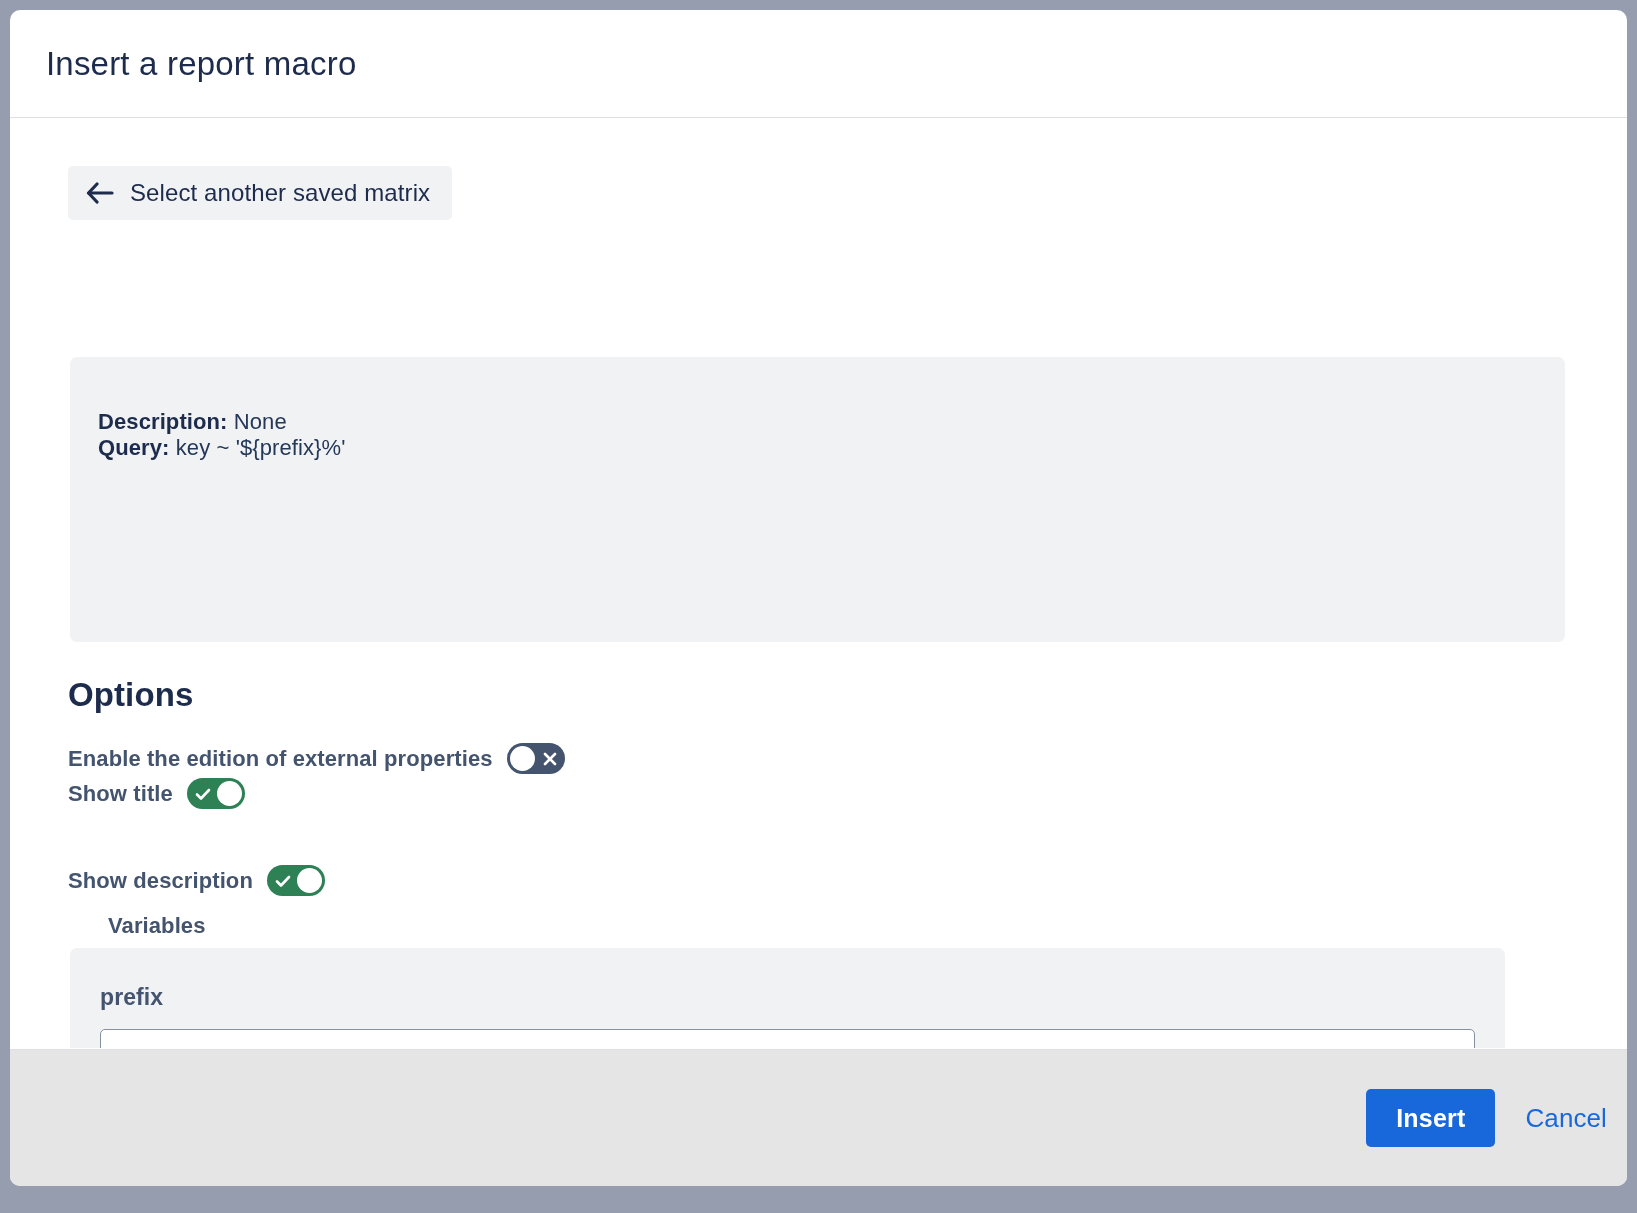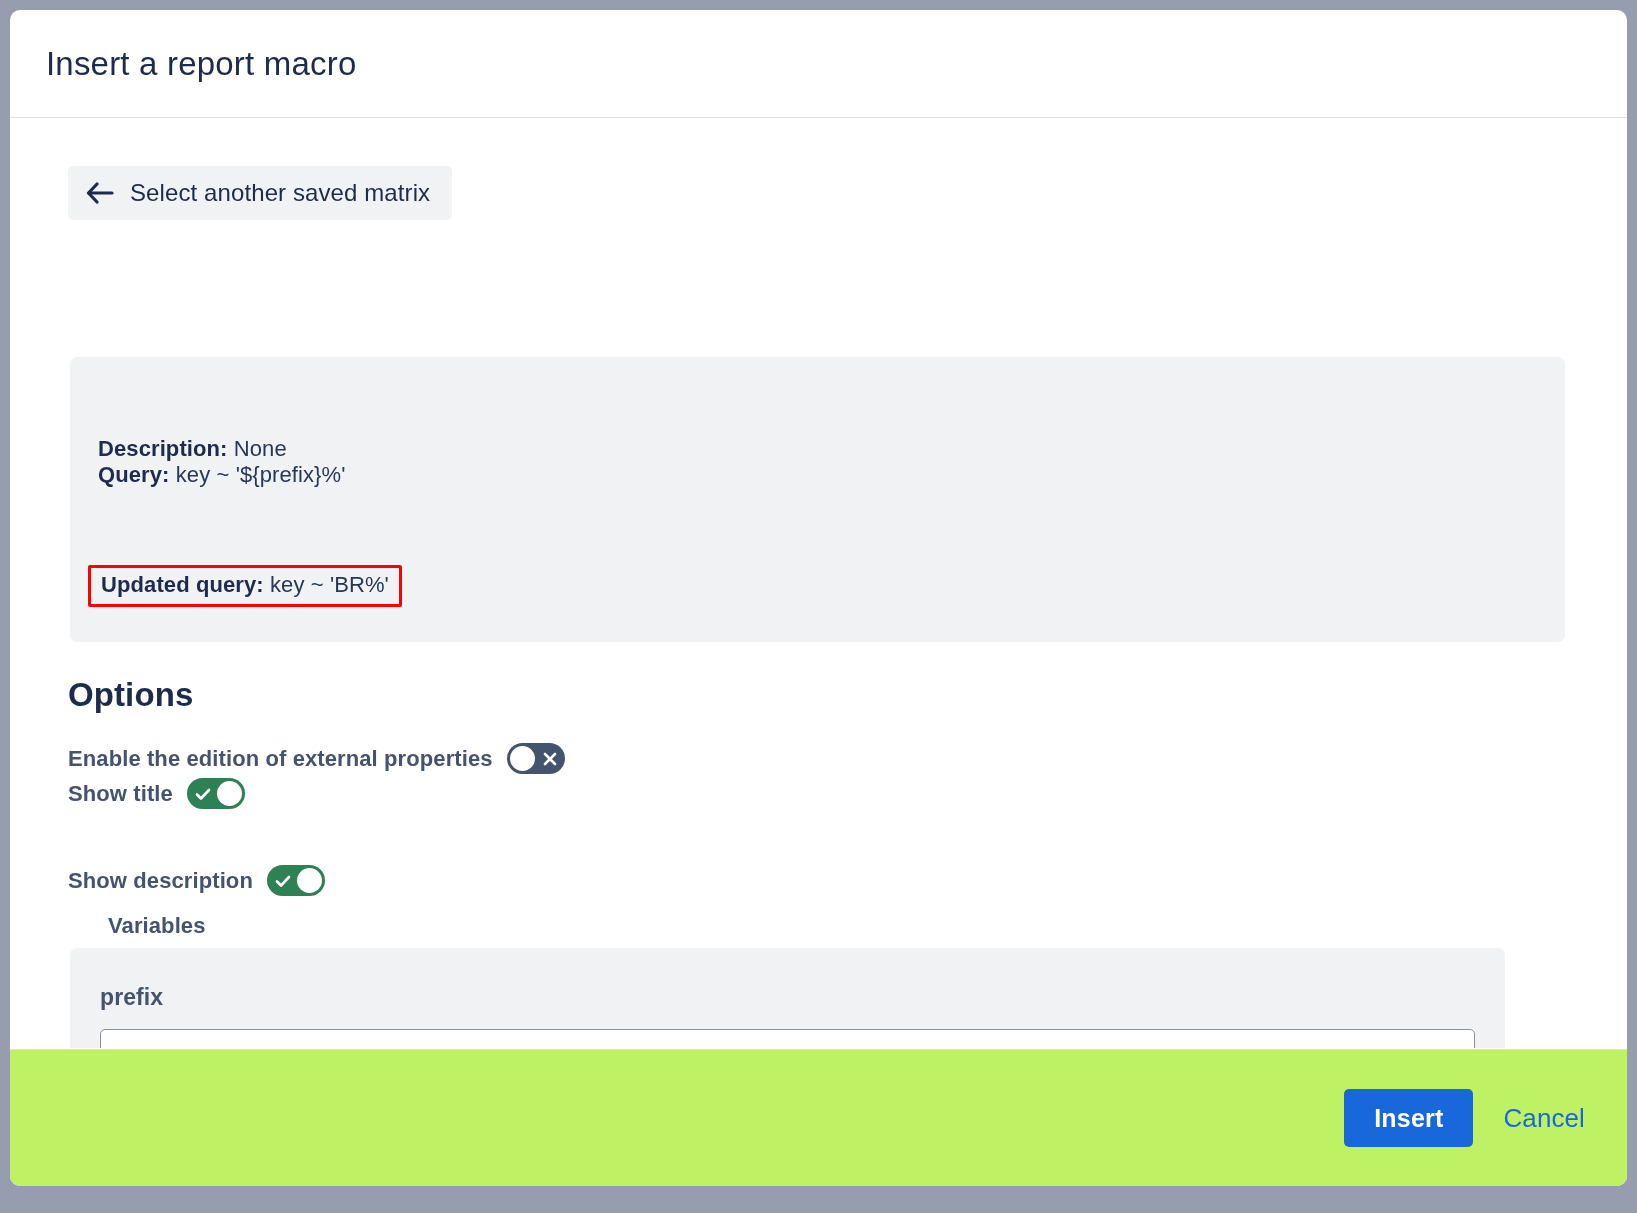--- a/index.html
+++ b/index.html
@@ -113,21 +113,21 @@
   .card-line {
     font-size: 22px;
     color: #253858;
     letter-spacing: .1px;
     white-space: nowrap;
   }
   .card-line .lbl {
     font-weight: 700;
     color: #1D2B4C;
   }
-  .line-desc { margin-top: 51px; }
+  .line-desc { margin-top: 24px; }
   .line-query { }
 
   .updated-wrap {
     position: absolute;
     left: 18px;
     top: 208px;
     border: 3px solid #FF0000;
     border-radius: 2px;
     padding: 6px 10px 8px 10px;
     box-sizing: border-box;
@@ -245,23 +245,23 @@
     position: absolute;
     left: 0;
     bottom: 0;
     width: 100%;
     height: 137px;
     border-top: 1px solid #DCDFE4;
     box-sizing: border-box;
     display: flex;
     align-items: center;
     justify-content: flex-end;
-    padding-right: 42px;
+    padding-right: 20px;
     gap: 30px;
-    background: #bef264;
+    background: #e5e5e5;
   }
   .btn-insert {
     background: #1868DB;
     color: #ffffff;
     border: none;
     border-radius: 5px;
     font-family: "Liberation Sans", sans-serif;
     font-size: 25px;
     font-weight: 700;
     height: 58px;
@@ -308,26 +308,20 @@
       <div class="card-line line-desc">
         <span class="lbl">Description:</span>
         <span>None</span>
       </div>
 
       <div class="card-line line-query">
         <span class="lbl">Query:</span>
         <span>key ~ '${prefix}%'</span>
       </div>
 
-      <div class="updated-wrap">
-        <div class="card-line">
-          <span class="lbl">Updated query:</span>
-          <span>key ~ 'BR%'</span>
-        </div>
-      </div>
     </div>
 
     <div class="options-title">Options</div>
 
     <div class="option-row row-external">
       <span class="opt-label">Enable the edition of external properties</span>
       <span class="toggle off">
         <span class="knob"></span>
         <span class="glyph">
           <svg width="14" height="14" viewBox="0 0 14 14">

